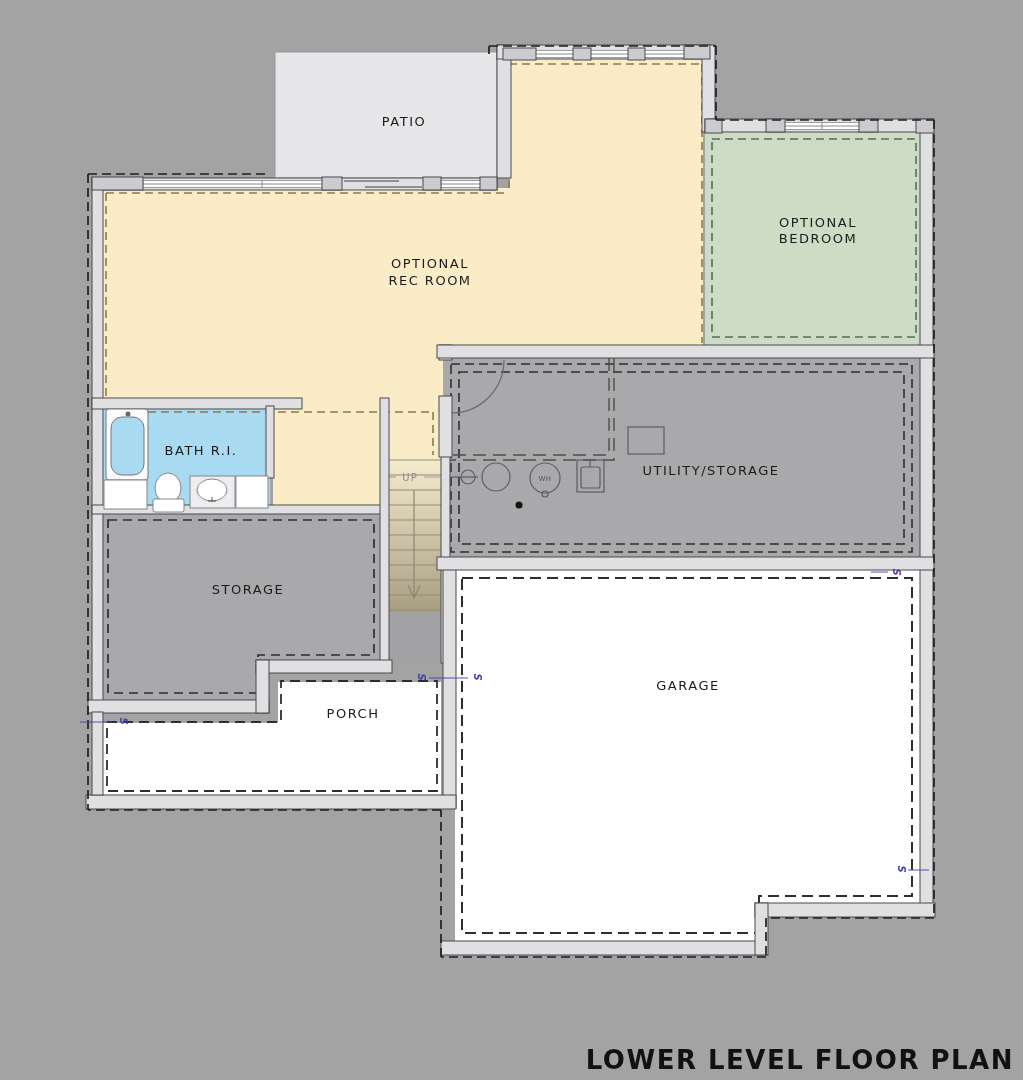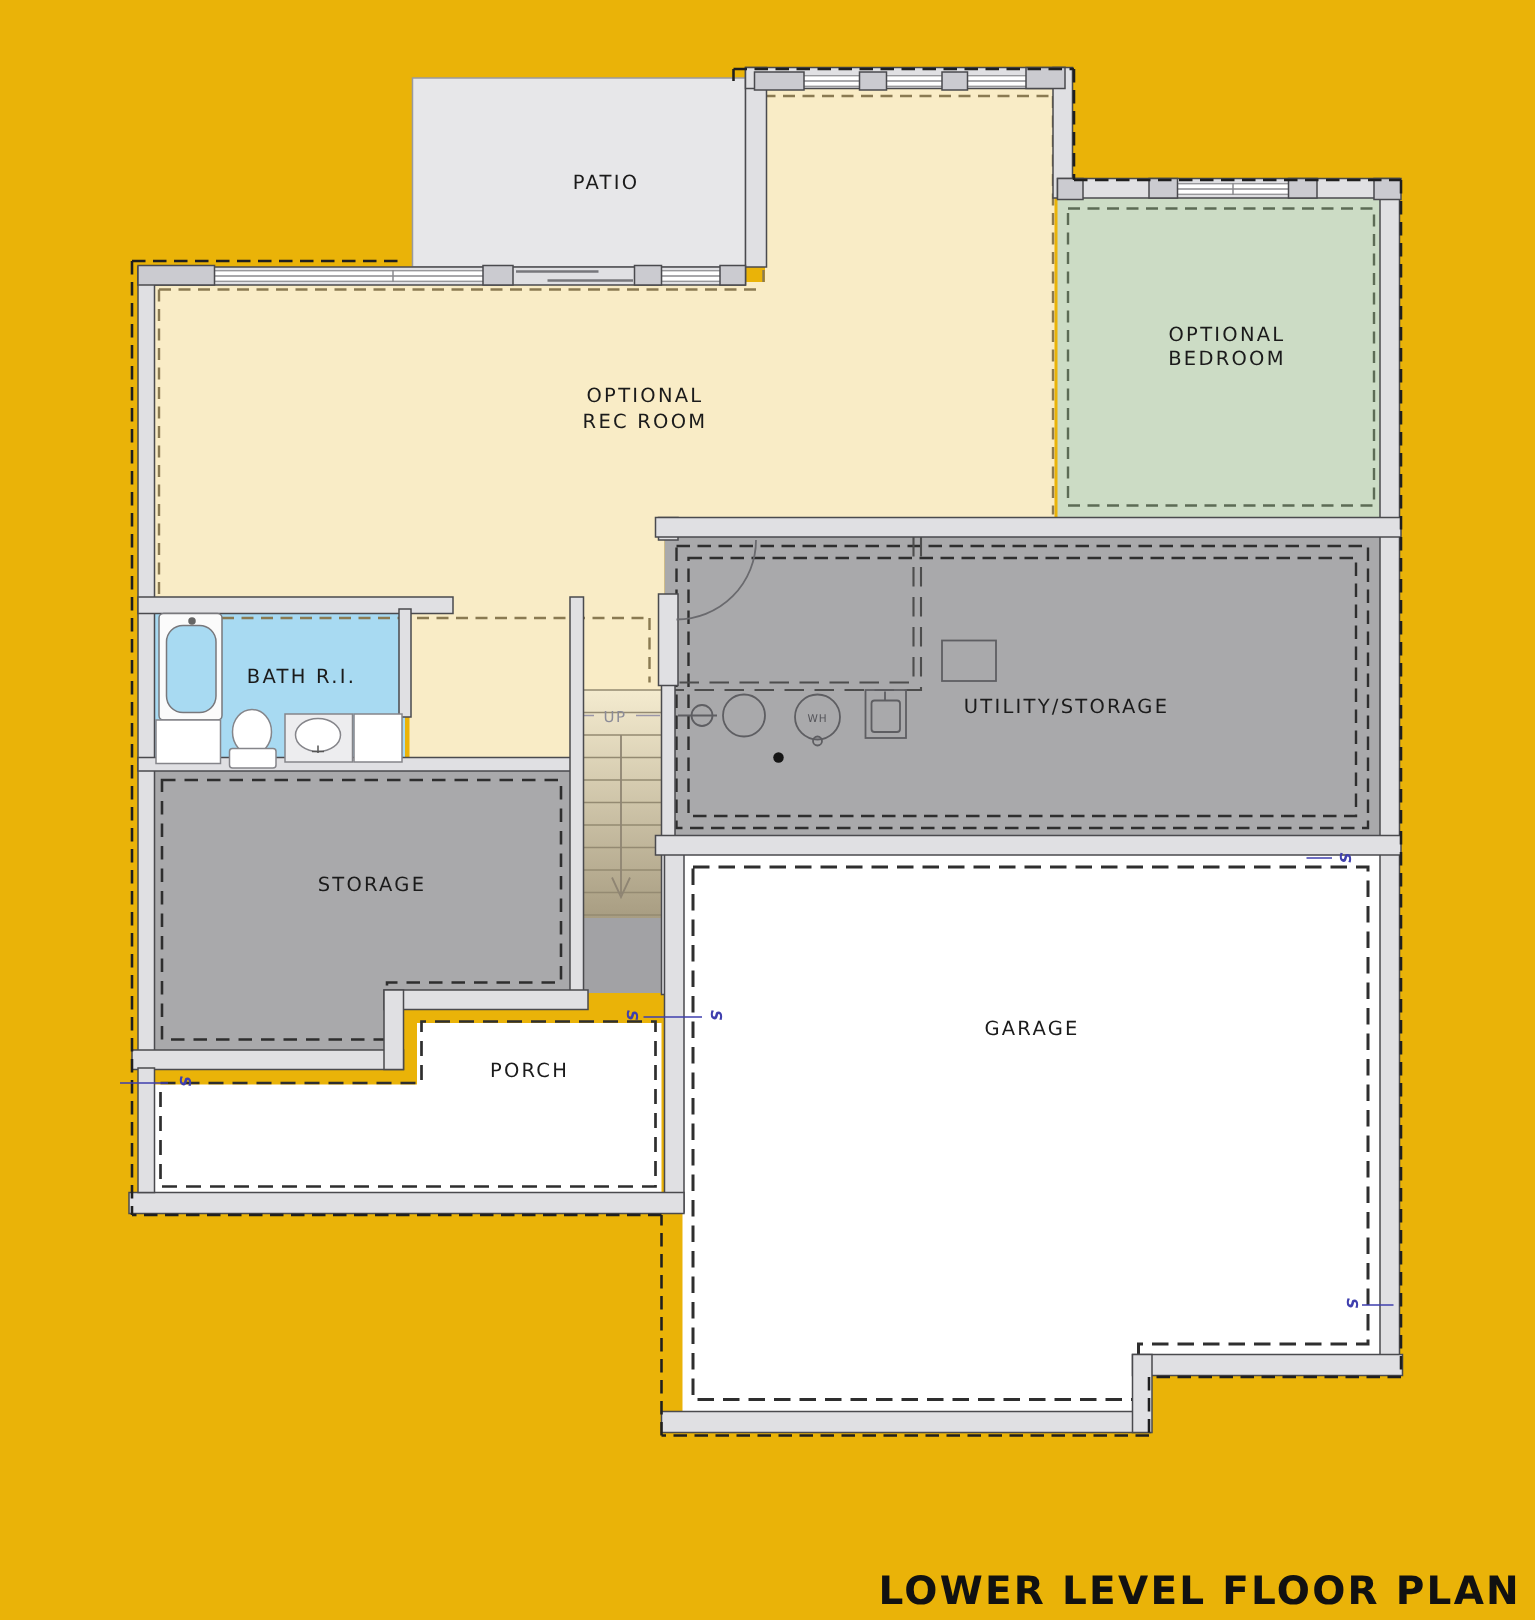--- a/index.html
+++ b/index.html
@@ -1,16 +1,16 @@
 <!DOCTYPE html>
 <html><head>
 <meta charset="utf-8">
 <style>
   html,body{margin:0;padding:0;background:#ffffff;}
-  .canvas{position:relative;width:1023px;height:1080px;background:#eab308;overflow:hidden;}
+  .canvas{position:relative;width:1023px;height:1080px;background:#a3a3a3;overflow:hidden;}
   svg{display:block;}
   svg text{font-family:"DejaVu Sans","Liberation Sans",sans-serif;}
   .room-label{font-size:13px;letter-spacing:1.5px;font-weight:500;}
   .small-label{font-size:10px;letter-spacing:1px;}
   .tiny-label{font-size:7px;letter-spacing:0.5px;}
   .plan-title{font-size:26px;font-weight:700;letter-spacing:1.5px;}
   .marker-s{font-size:10px;font-style:italic;font-weight:600;}
 </style>
 </head>
 <body>

